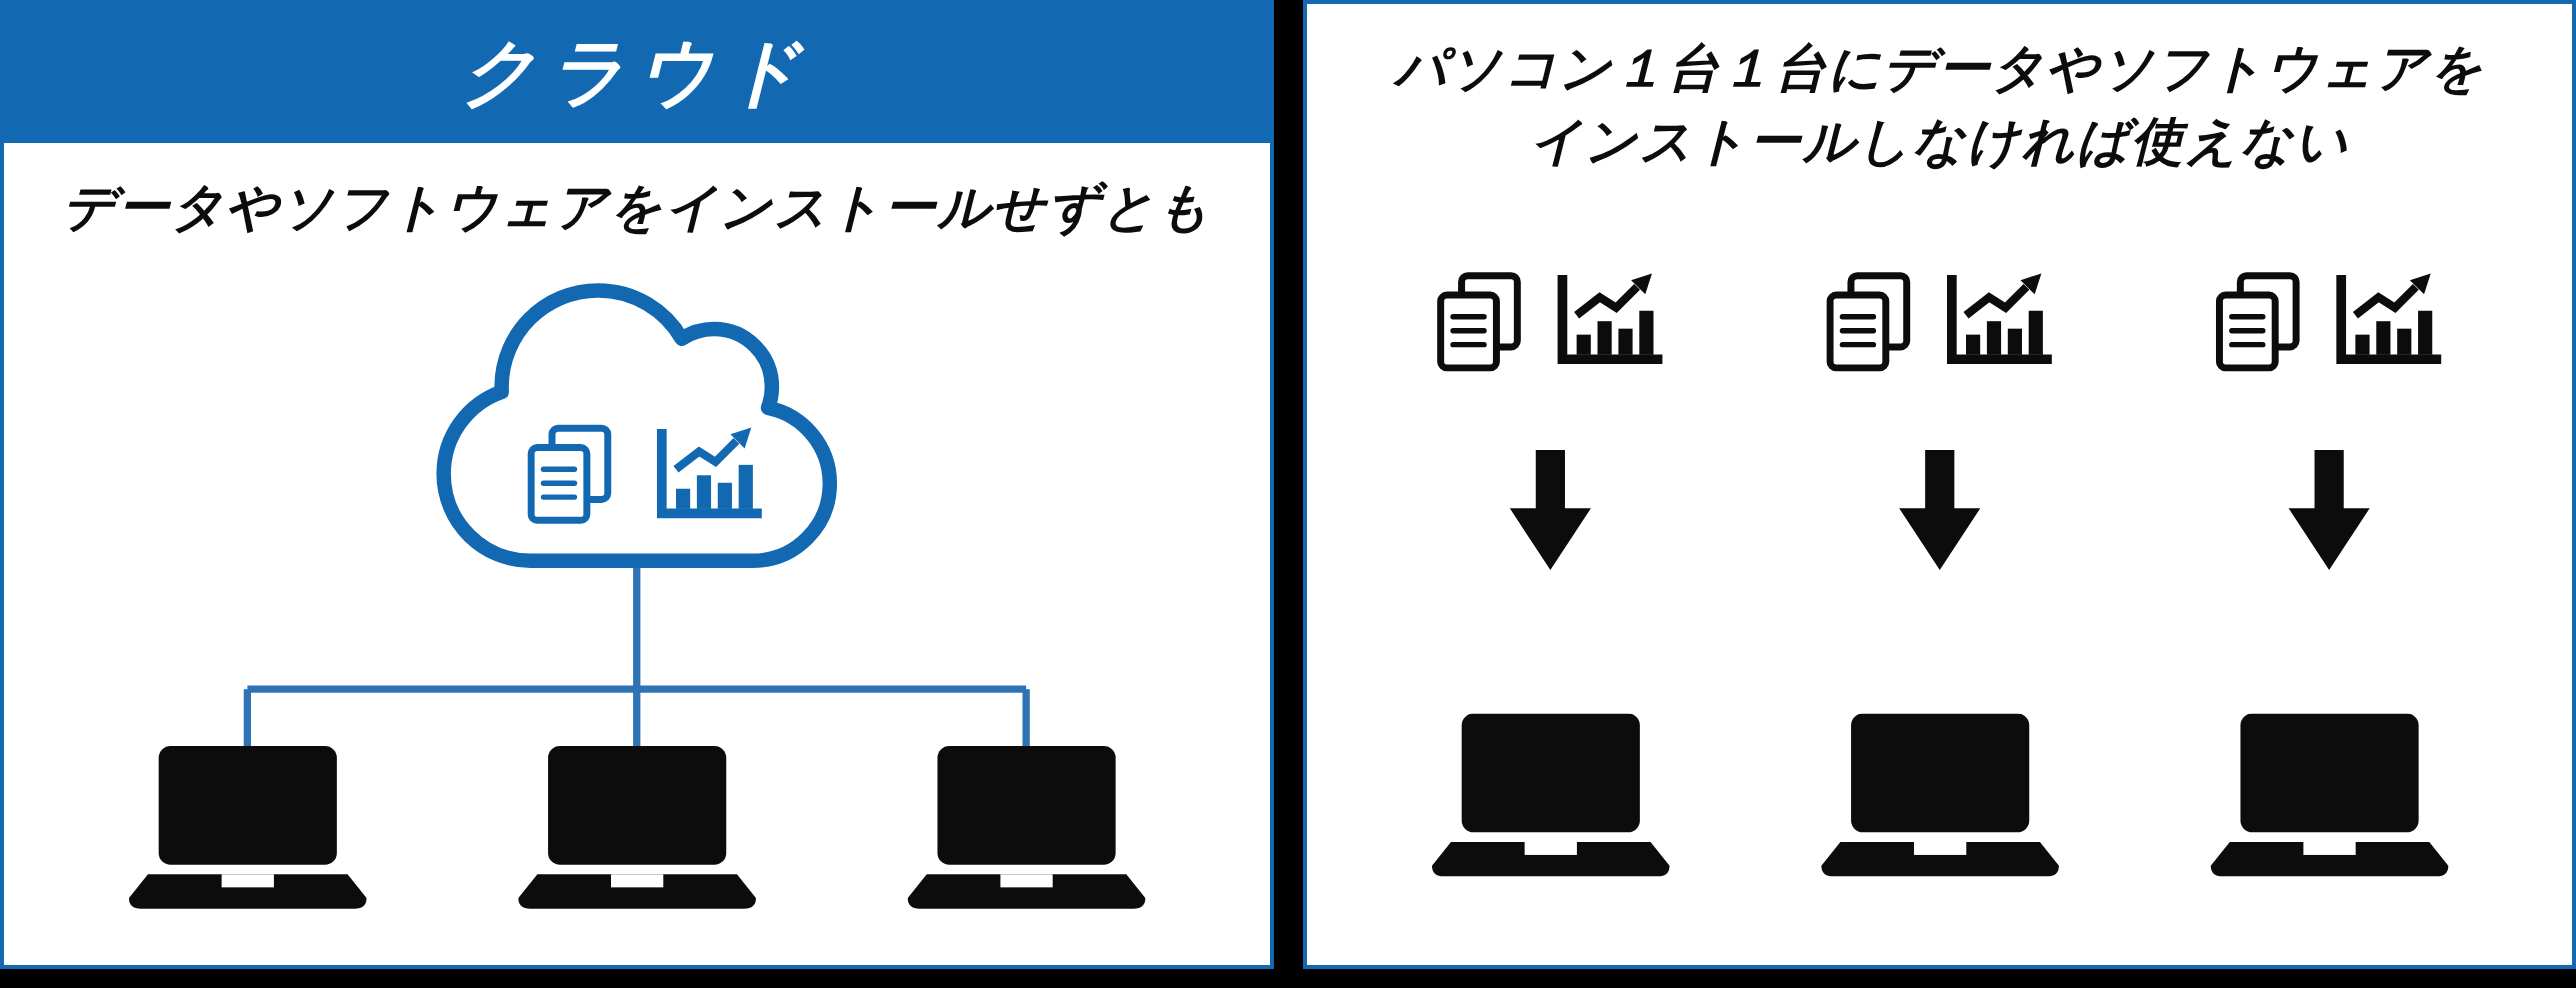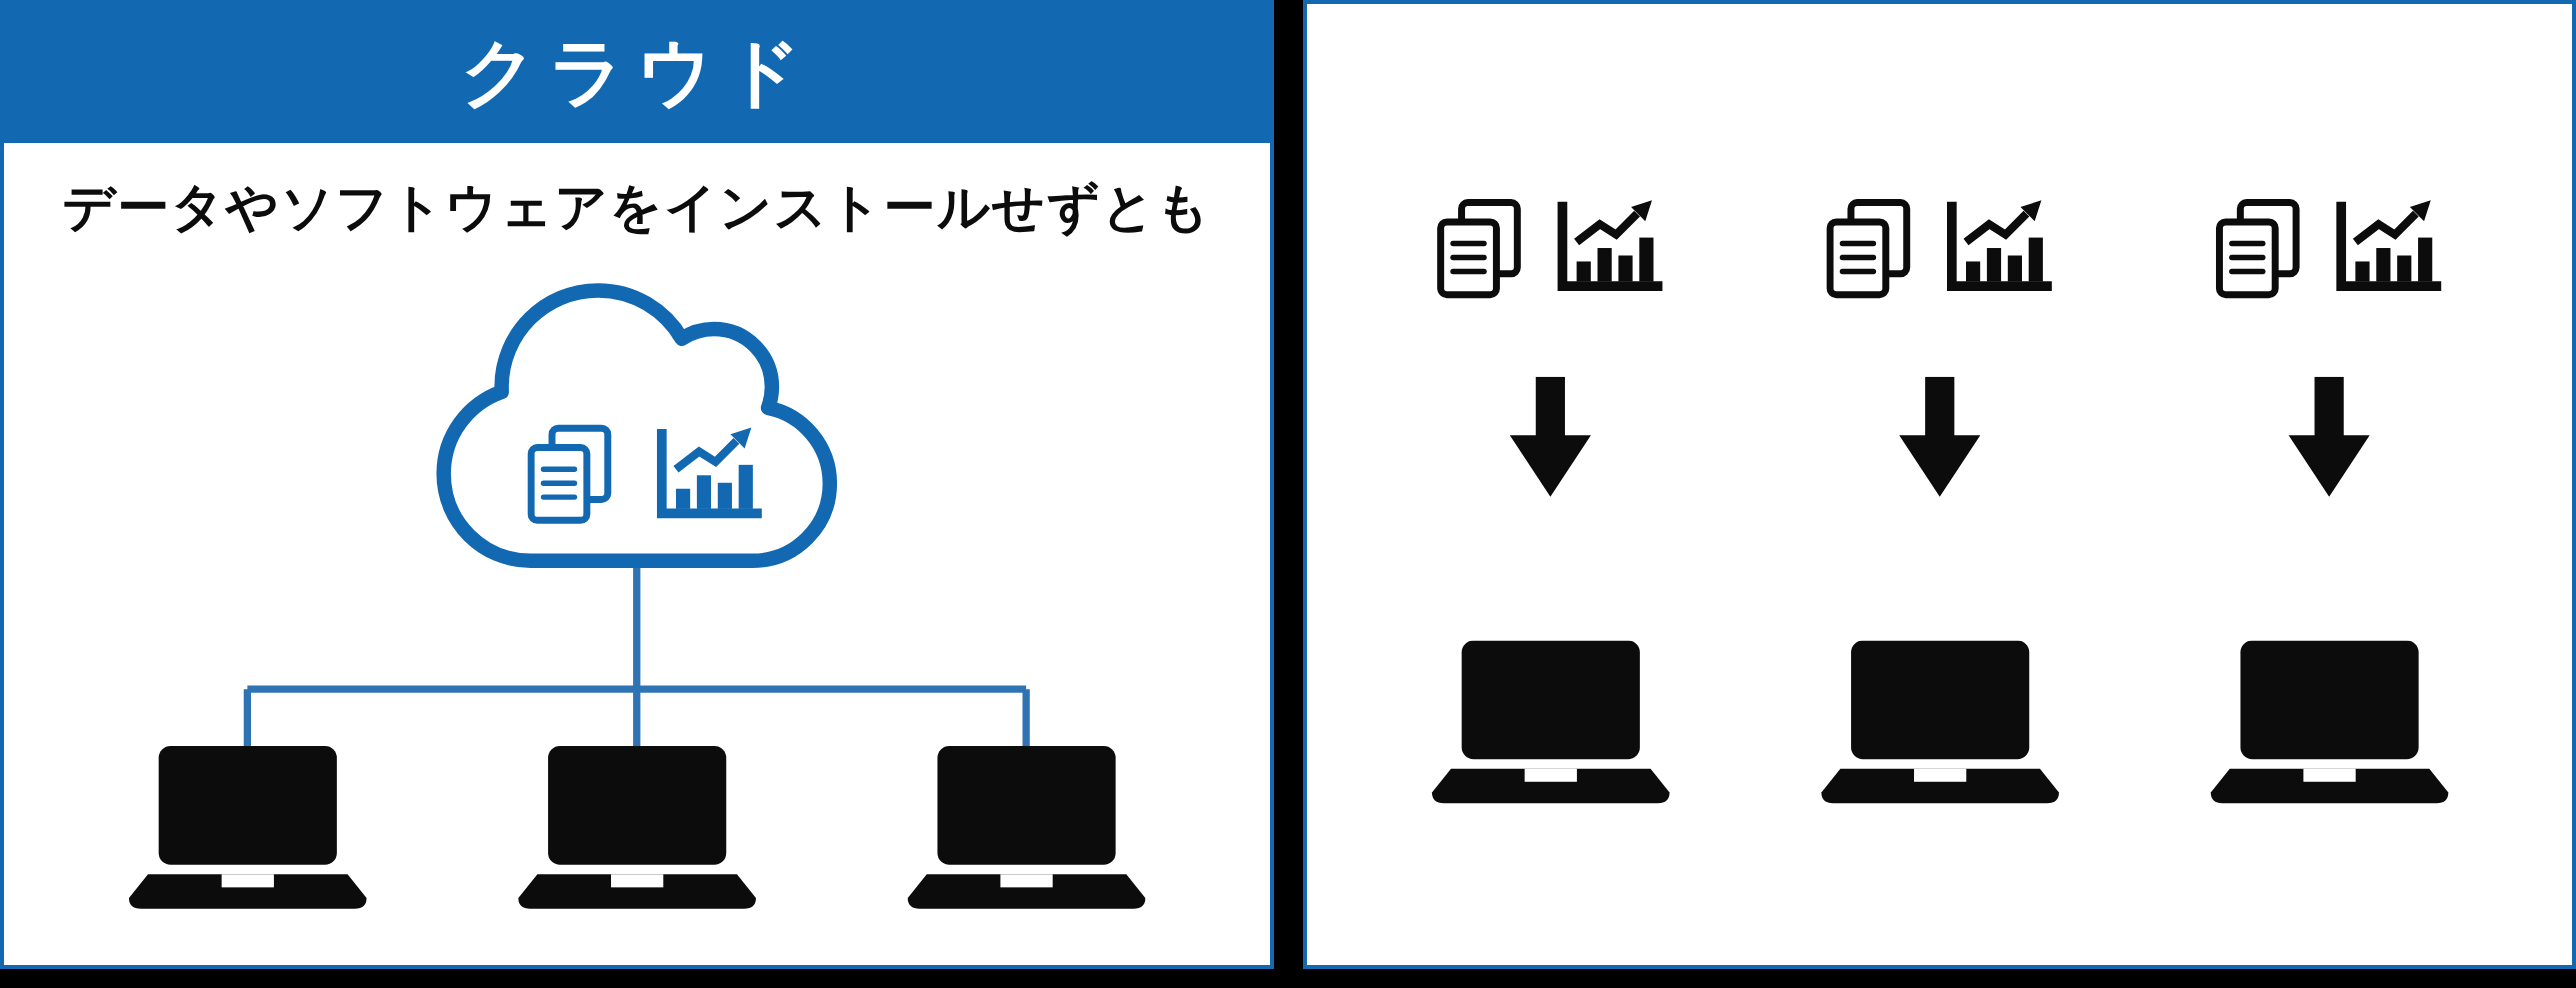--- a/index.html
+++ b/index.html
@@ -23,20 +23,21 @@
     padding:0 0 19.5px 0;
   }
   .panel{
     flex:1 1 0;
     border:4.9px solid var(--accent-blue);
     background:var(--panel-bg);
     display:flex;
     flex-direction:column;
     overflow:hidden;
     min-width:0;
+    font-style:italic;
   }
   .panel-header{
     height:139px;
     flex:0 0 139px;
     background:var(--accent-blue);
     display:flex;
     align-items:center;
     justify-content:center;
   }
   .panel-title{
@@ -146,20 +147,22 @@
         <use href="#sym-laptop" x="153" y="575" width="295" height="205" class="black-ic"></use>
         <use href="#sym-laptop" x="633" y="575" width="295" height="205" class="black-ic"></use>
         <use href="#sym-laptop" x="1113" y="575" width="295" height="205" class="black-ic"></use>
       </svg>
     </div>
   </section>
 
   <section class="panel">
     <div class="panel-body">
       <p class="desc">
+        <span class="line">パソコン１台１台にデータやソフトウェアを</span>
+        <span class="line">インストールしなければ使えない</span>
       </p>
 
       <svg class="figure" viewBox="0 0 1560 800" preserveAspectRatio="xMidYMid meet">
 
         <g>
           <use href="#sym-docs" x="160" y="30" width="105" height="125" class="black-ic"></use>
           <use href="#sym-chart" x="302" y="25" width="138" height="128" class="black-ic"></use>
           <use href="#sym-arrow-down" x="248" y="250" width="104" height="150" class="black-ic"></use>
           <use href="#sym-laptop" x="153" y="575" width="295" height="205" class="black-ic"></use>
         </g>

